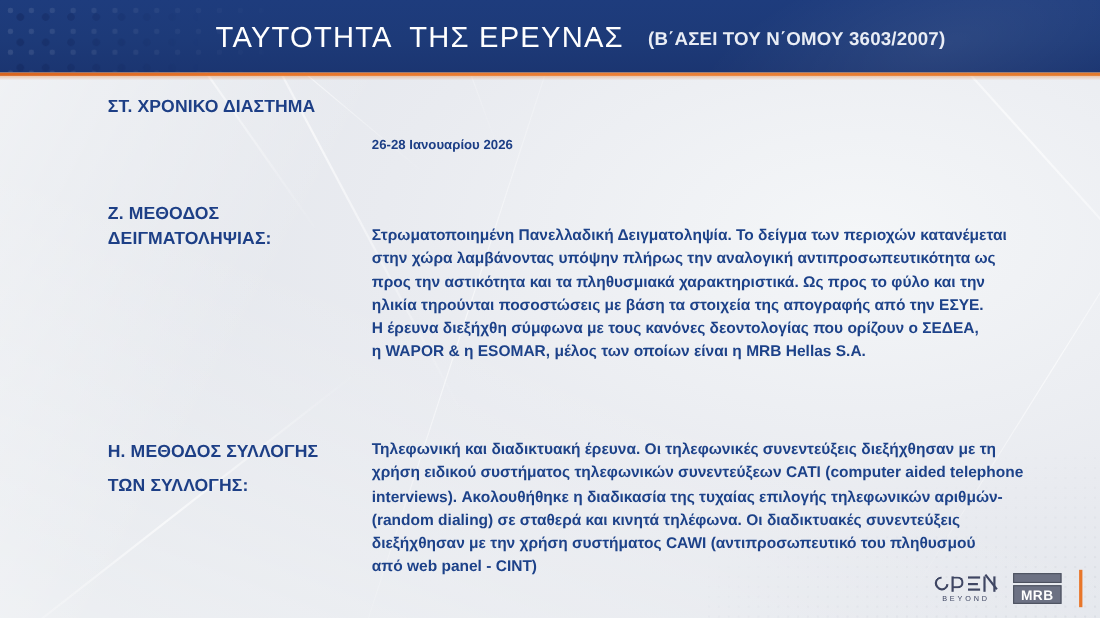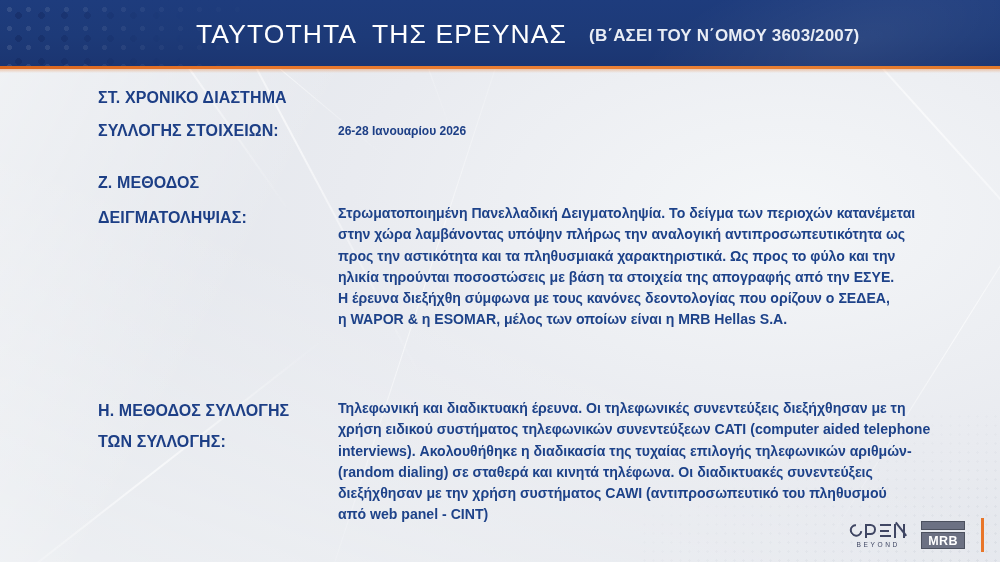--- a/index.html
+++ b/index.html
@@ -139,21 +139,21 @@
     line-height:21.3px;
     white-space:pre-line;
     letter-spacing:0px;
   }
 
   
   #lbl-f1 { left:98px;  top:83px;  }
   #lbl-f2 { left:98px;  top:116px; }
   #val-f  { left:338px; top:120px; }
 
-  #lbl-z1 { left:98px;  top:168px; }
+  #lbl-z1 { left:98px;  top:180px; }
   #lbl-z2 { left:98px;  top:203px; }
   #par-z  { left:338px; top:203px; width:650px; }
 
   #lbl-h1 { left:98px;  top:396px; }
   #lbl-h2 { left:98px;  top:427px; }
   #par-h  { left:338px; top:398px; width:650px; }
 
   
   .footer-logos {
     position:absolute; right:16px; bottom:10px;
@@ -256,21 +256,20 @@
       <div class="title">ΤΑΥΤΟΤΗΤΑ  ΤΗΣ ΕΡΕΥΝΑΣ</div>
       <div class="subtitle">(Β΄ΑΣΕΙ ΤΟΥ Ν΄ΟΜΟΥ 3603/2007)</div>
     </div>
   </div>
   <div class="orange-rule"></div>
   <div class="orange-glow"></div>
 
   <div class="content">
 
     <div class="label" id="lbl-f1">ΣΤ. ΧΡΟΝΙΚΟ ΔΙΑΣΤΗΜΑ</div>
-    <div class="label" id="lbl-f2">ΣΥΛΛΟΓΗΣ ΣΤΟΙΧΕΙΩΝ:</div>
     <div class="value-strong" id="val-f">26-28 Ιανουαρίου 2026</div>
 
     <div class="label" id="lbl-z1">Ζ. ΜΕΘΟΔΟΣ</div>
     <div class="label" id="lbl-z2">ΔΕΙΓΜΑΤΟΛΗΨΙΑΣ:</div>
     <div class="para" id="par-z">Στρωματοποιημένη Πανελλαδική Δειγματοληψία. Το δείγμα των περιοχών κατανέμεται
 στην χώρα λαμβάνοντας υπόψην πλήρως την αναλογική αντιπροσωπευτικότητα ως
 προς την αστικότητα και τα πληθυσμιακά χαρακτηριστικά.  Ως προς το φύλο και την
 ηλικία τηρούνται ποσοστώσεις με βάση τα στοιχεία της απογραφής από την ΕΣΥΕ.
 Η έρευνα διεξήχθη σύμφωνα με τους κανόνες δεοντολογίας που ορίζουν ο ΣΕΔΕΑ,
 η WAPOR &amp; η ESOMAR, μέλος των οποίων είναι η MRB Hellas S.A.</div>

